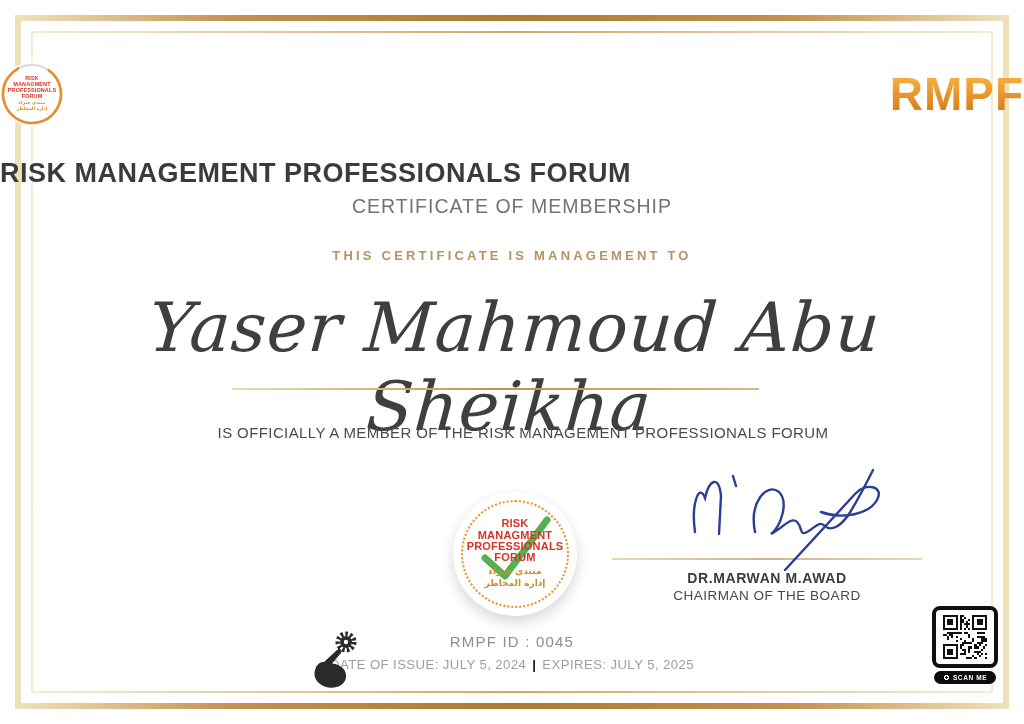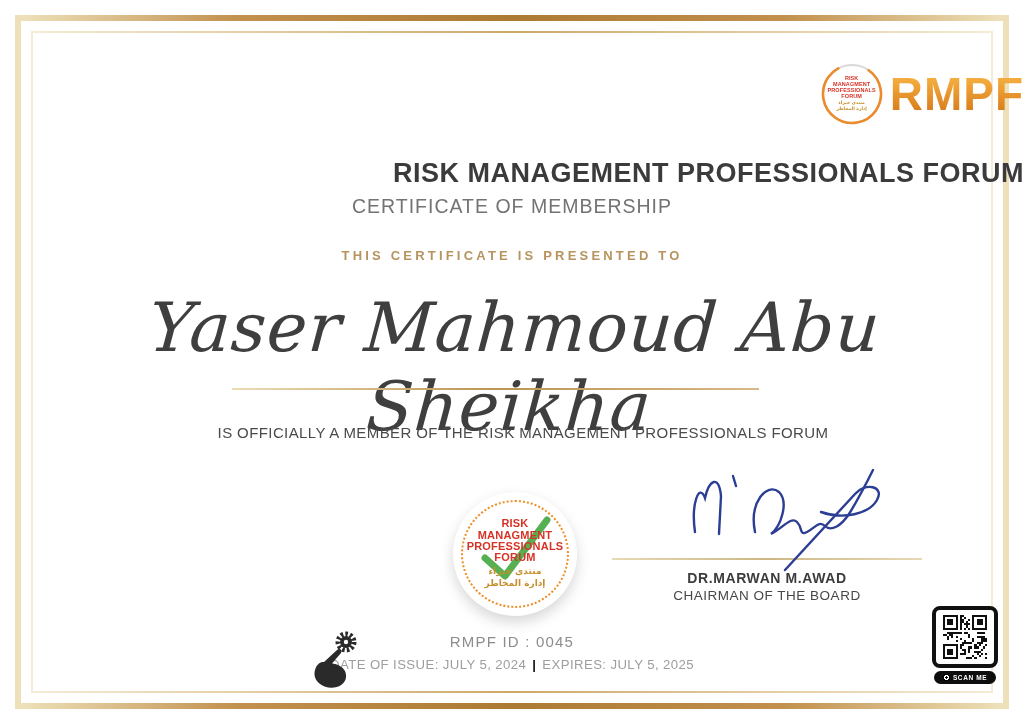--- a/index.html
+++ b/index.html
@@ -16,35 +16,35 @@
     border:6px solid #c09a58;
     border-image:linear-gradient(to right,#eee1ba 0%,#c2914e 22%,#ad7a33 50%,#c2914e 78%,#eee1ba 100%) 1;
   }
   .frame-line{
     position:absolute;inset:31px;pointer-events:none;
     border:2px solid #d9c48e;
     border-image:linear-gradient(to right,#f4ecd6 0%,#cfa868 50%,#f4ecd6 100%) 1;
   }
 
   
-  .header-logo{position:absolute;top:62px;left:0;width:100%;display:flex;align-items:center;justify-content:flex-end;gap:6px;}
+  .header-logo{position:absolute;top:62px;left:0;width:100%;display:flex;align-items:center;justify-content:space-between;gap:6px;}
   .logo-circle{position:relative;width:64px;height:64px;border-radius:50%;background:#fff;display:flex;flex-direction:column;align-items:center;justify-content:center;}
   .logo-circle svg.ring{position:absolute;inset:0;}
   .logo-lines{display:flex;flex-direction:column;align-items:center;line-height:1.05;z-index:2;}
   .logo-lines span{font-size:5.5px;font-weight:800;color:#d63226;letter-spacing:.1px;}
   .logo-arabic{display:flex;flex-direction:column;align-items:center;line-height:1.25;z-index:2;margin-top:1px;}
   .logo-arabic span{font-size:4.5px;font-weight:700;color:#c68f2b;font-family:"DejaVu Sans", sans-serif;}
   .logo-acronym{
     font-size:46px;font-weight:800;letter-spacing:1px;color:#ec9a2d;line-height:1;
     background:linear-gradient(180deg,#f3ab3d 20%,#d87c1c 90%);
     -webkit-background-clip:text;background-clip:text;-webkit-text-fill-color:transparent;
   }
 
   
-  .org-name{position:absolute;top:158px;width:100%;text-align:right;font-size:27px;font-weight:700;color:#3b3b3b;letter-spacing:.5px;}
+  .org-name{position:absolute;top:158px;width:100%;text-align:left;font-size:27px;font-weight:700;color:#3b3b3b;letter-spacing:.5px;}
   .cert-type{position:absolute;top:195px;width:100%;text-align:center;font-size:19.5px;font-weight:500;color:#737373;letter-spacing:1px;}
   .presented-to{position:absolute;top:248px;width:100%;text-align:center;font-size:13px;font-weight:700;color:#b6935f;letter-spacing:3.2px;}
 
   
   .recipient{
     position:absolute;top:288px;width:100%;text-align:center;
     font-family:"DejaVu Serif", serif;font-style:italic;font-weight:400;
     font-size:68px;color:#3f3f3f;letter-spacing:1px;transform:skewX(-4deg);
   }
   .name-underline{position:absolute;top:388px;left:232px;width:527px;height:2px;
@@ -114,21 +114,21 @@
       <div class="logo-arabic">
         <span>منتدى خبراء</span>
         <span>إدارة المخاطر</span>
       </div>
     </div>
     <div class="logo-acronym">RMPF</div>
   </div>
 
   <div class="org-name">RISK MANAGEMENT PROFESSIONALS FORUM</div>
   <div class="cert-type">CERTIFICATE OF MEMBERSHIP</div>
-  <div class="presented-to">THIS CERTIFICATE IS PRESENTED TO</div>
+  <div class="presented-to">THIS CERTIFICATE IS MANAGEMENT TO</div>
 
   <div class="recipient">Yaser Mahmoud Abu Sheikha</div>
   <div class="name-underline"></div>
   <div class="member-statement">IS OFFICIALLY A MEMBER OF THE RISK MANAGEMENT PROFESSIONALS FORUM</div>
 
 
   <div class="seal">
     <div class="seal-ring"></div>
     <svg class="seal-check" width="96" height="96" viewBox="0 0 96 96">
       <polyline points="18,56 38,74 80,18" fill="none" stroke="#44a73e" stroke-width="7" stroke-linecap="round" stroke-linejoin="round" opacity="0.9"></polyline>

